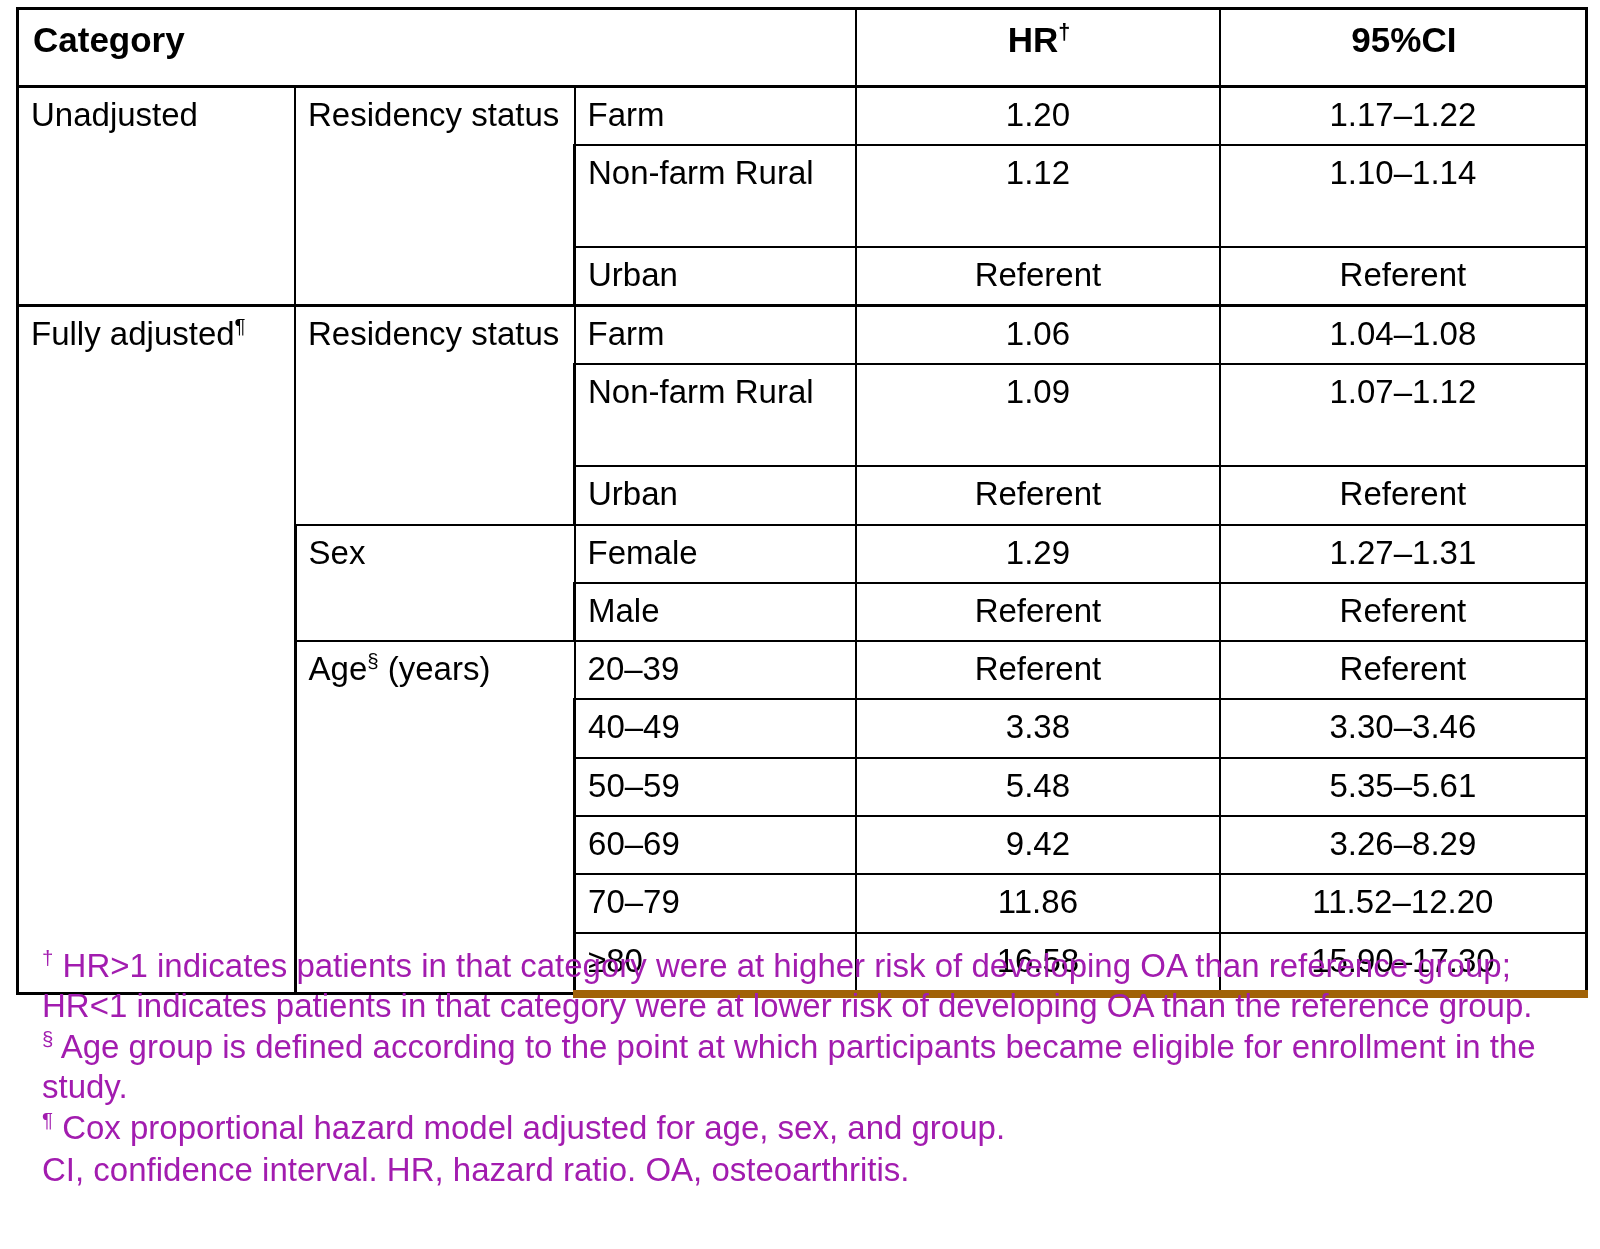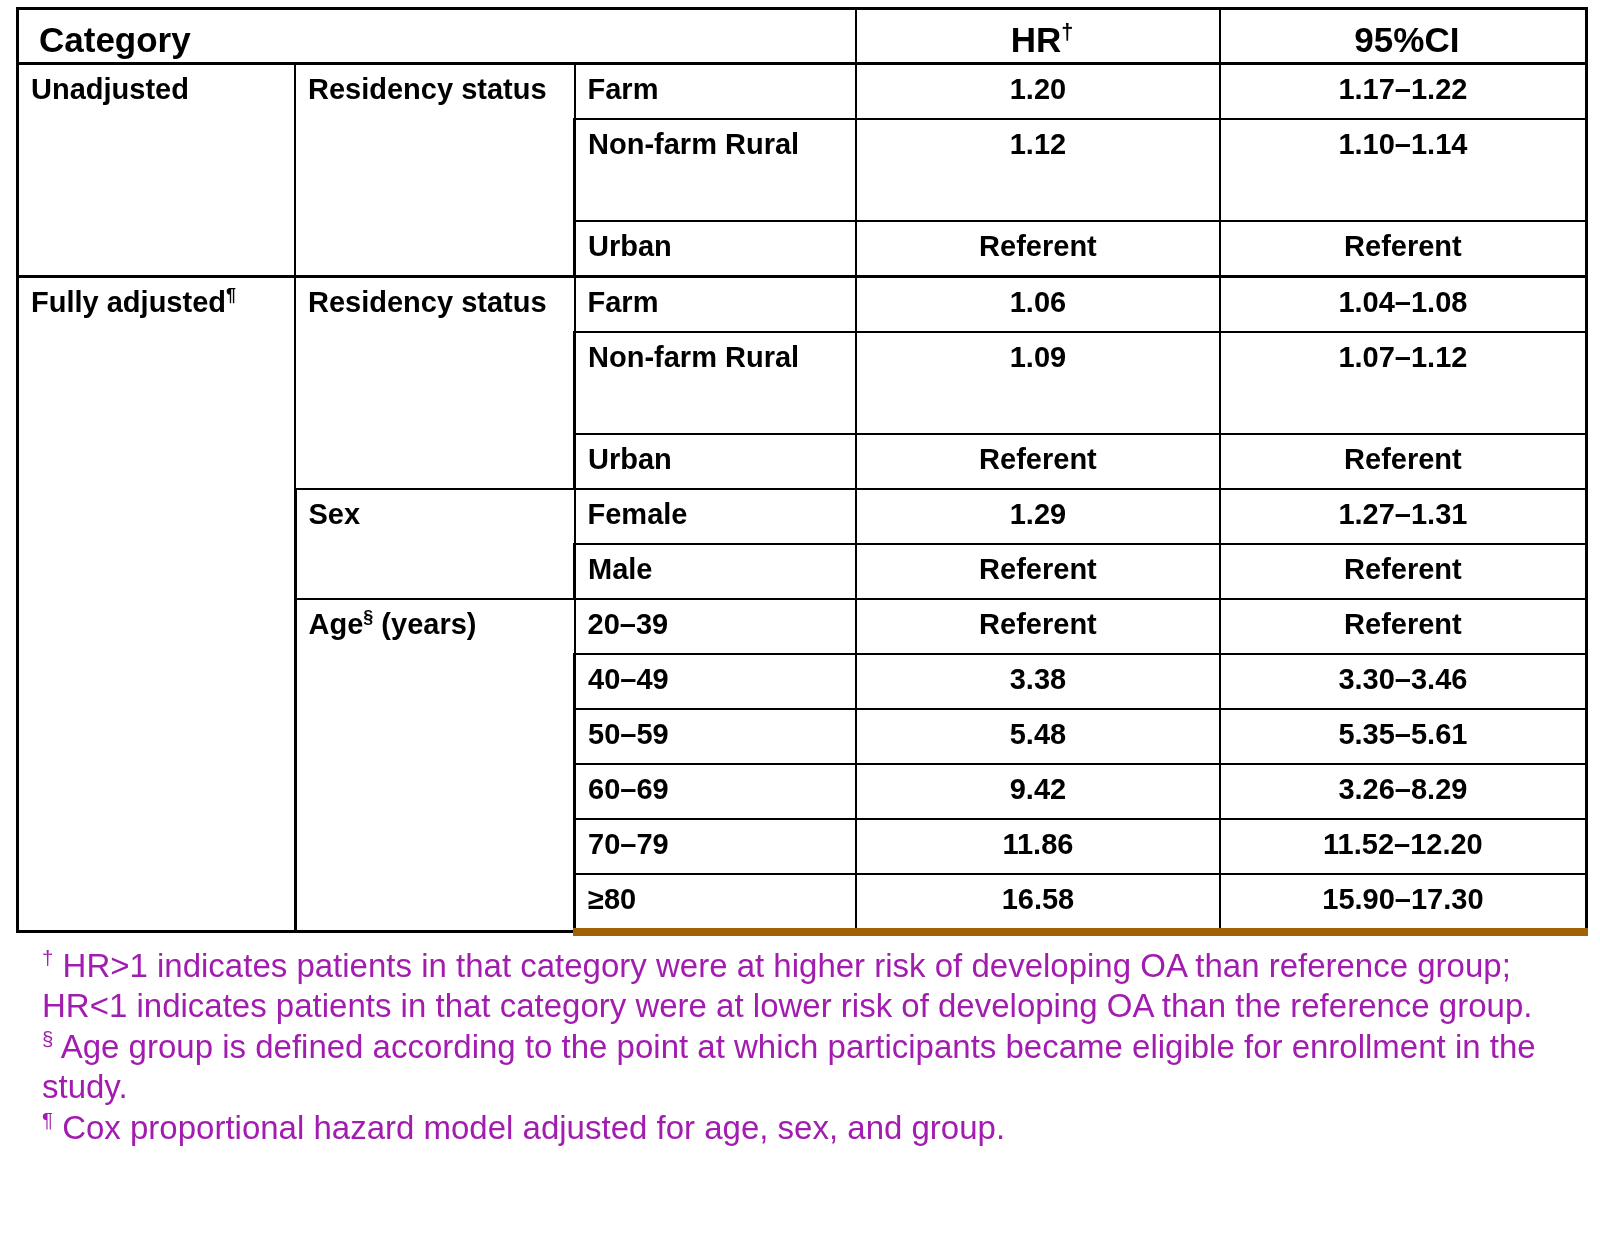--- a/index.html
+++ b/index.html
@@ -34,22 +34,22 @@
     border-collapse: collapse;
     table-layout: fixed;
     width: 1572px;
     border: 3px solid #000;
   }
   table.hr-table td,
   table.hr-table th {
     border: 2px solid #000;
     padding: 0;
     vertical-align: top;
-    font-weight: bold;
-    font-size: 29px;
+    font-weight: normal;
+    font-size: 33px;
     line-height: 1.16;
     color: #000;
   }
   
   table.hr-table tr > td:first-child,
   table.hr-table tr > th:first-child { border-left: 3px solid #000; }
   table.hr-table tr > td:last-child,
   table.hr-table tr > th:last-child { border-right: 3px solid #000; }
 
   .c1 { width: 277px; }
@@ -64,21 +64,21 @@
   }
   .cellpad.center { text-align: center; }
 
   
   tr.head-row th {
     border-top: 3px solid #000;
     border-bottom: 3px solid #000;
     font-weight: bold;
     font-size: 35px;
   }
-  tr.head-row th .cellpad { padding: 10px 12px 1px 14px; margin-left: 6px; }
+  tr.head-row th .cellpad { padding: 10px 12px 24px 14px; }
   th.head-cat { text-align: left; }
   th.head-num { text-align: center; }
 
   
   tr.group-start > td { border-top: 3px solid #000; }
 
   
   tr.last-row > td { border-bottom: 8px solid #a16207; }
 
   sup {
@@ -318,15 +318,16 @@
         </tr>
 
       </tbody>
     </table>
   </div>
 
   <div class="footnotes">
     <p><span class="fn-mark">†</span> <span>HR&gt;1 indicates patients in that category were at higher risk of developing OA than reference group; HR&lt;1 indicates patients in that category were at lower risk of developing OA than the reference group.</span></p>
     <p><span class="fn-mark">§</span> <span>Age group is defined according to the point at which participants became eligible for enrollment in the study.</span></p>
     <p><span class="fn-mark">¶</span> <span>Cox proportional hazard model adjusted for age, sex, and group.</span></p>
+    <p><span>CI, confidence interval. HR, hazard ratio. OA, osteoarthritis.</span></p>
   </div>
 
 </div>
 
 </body></html>

